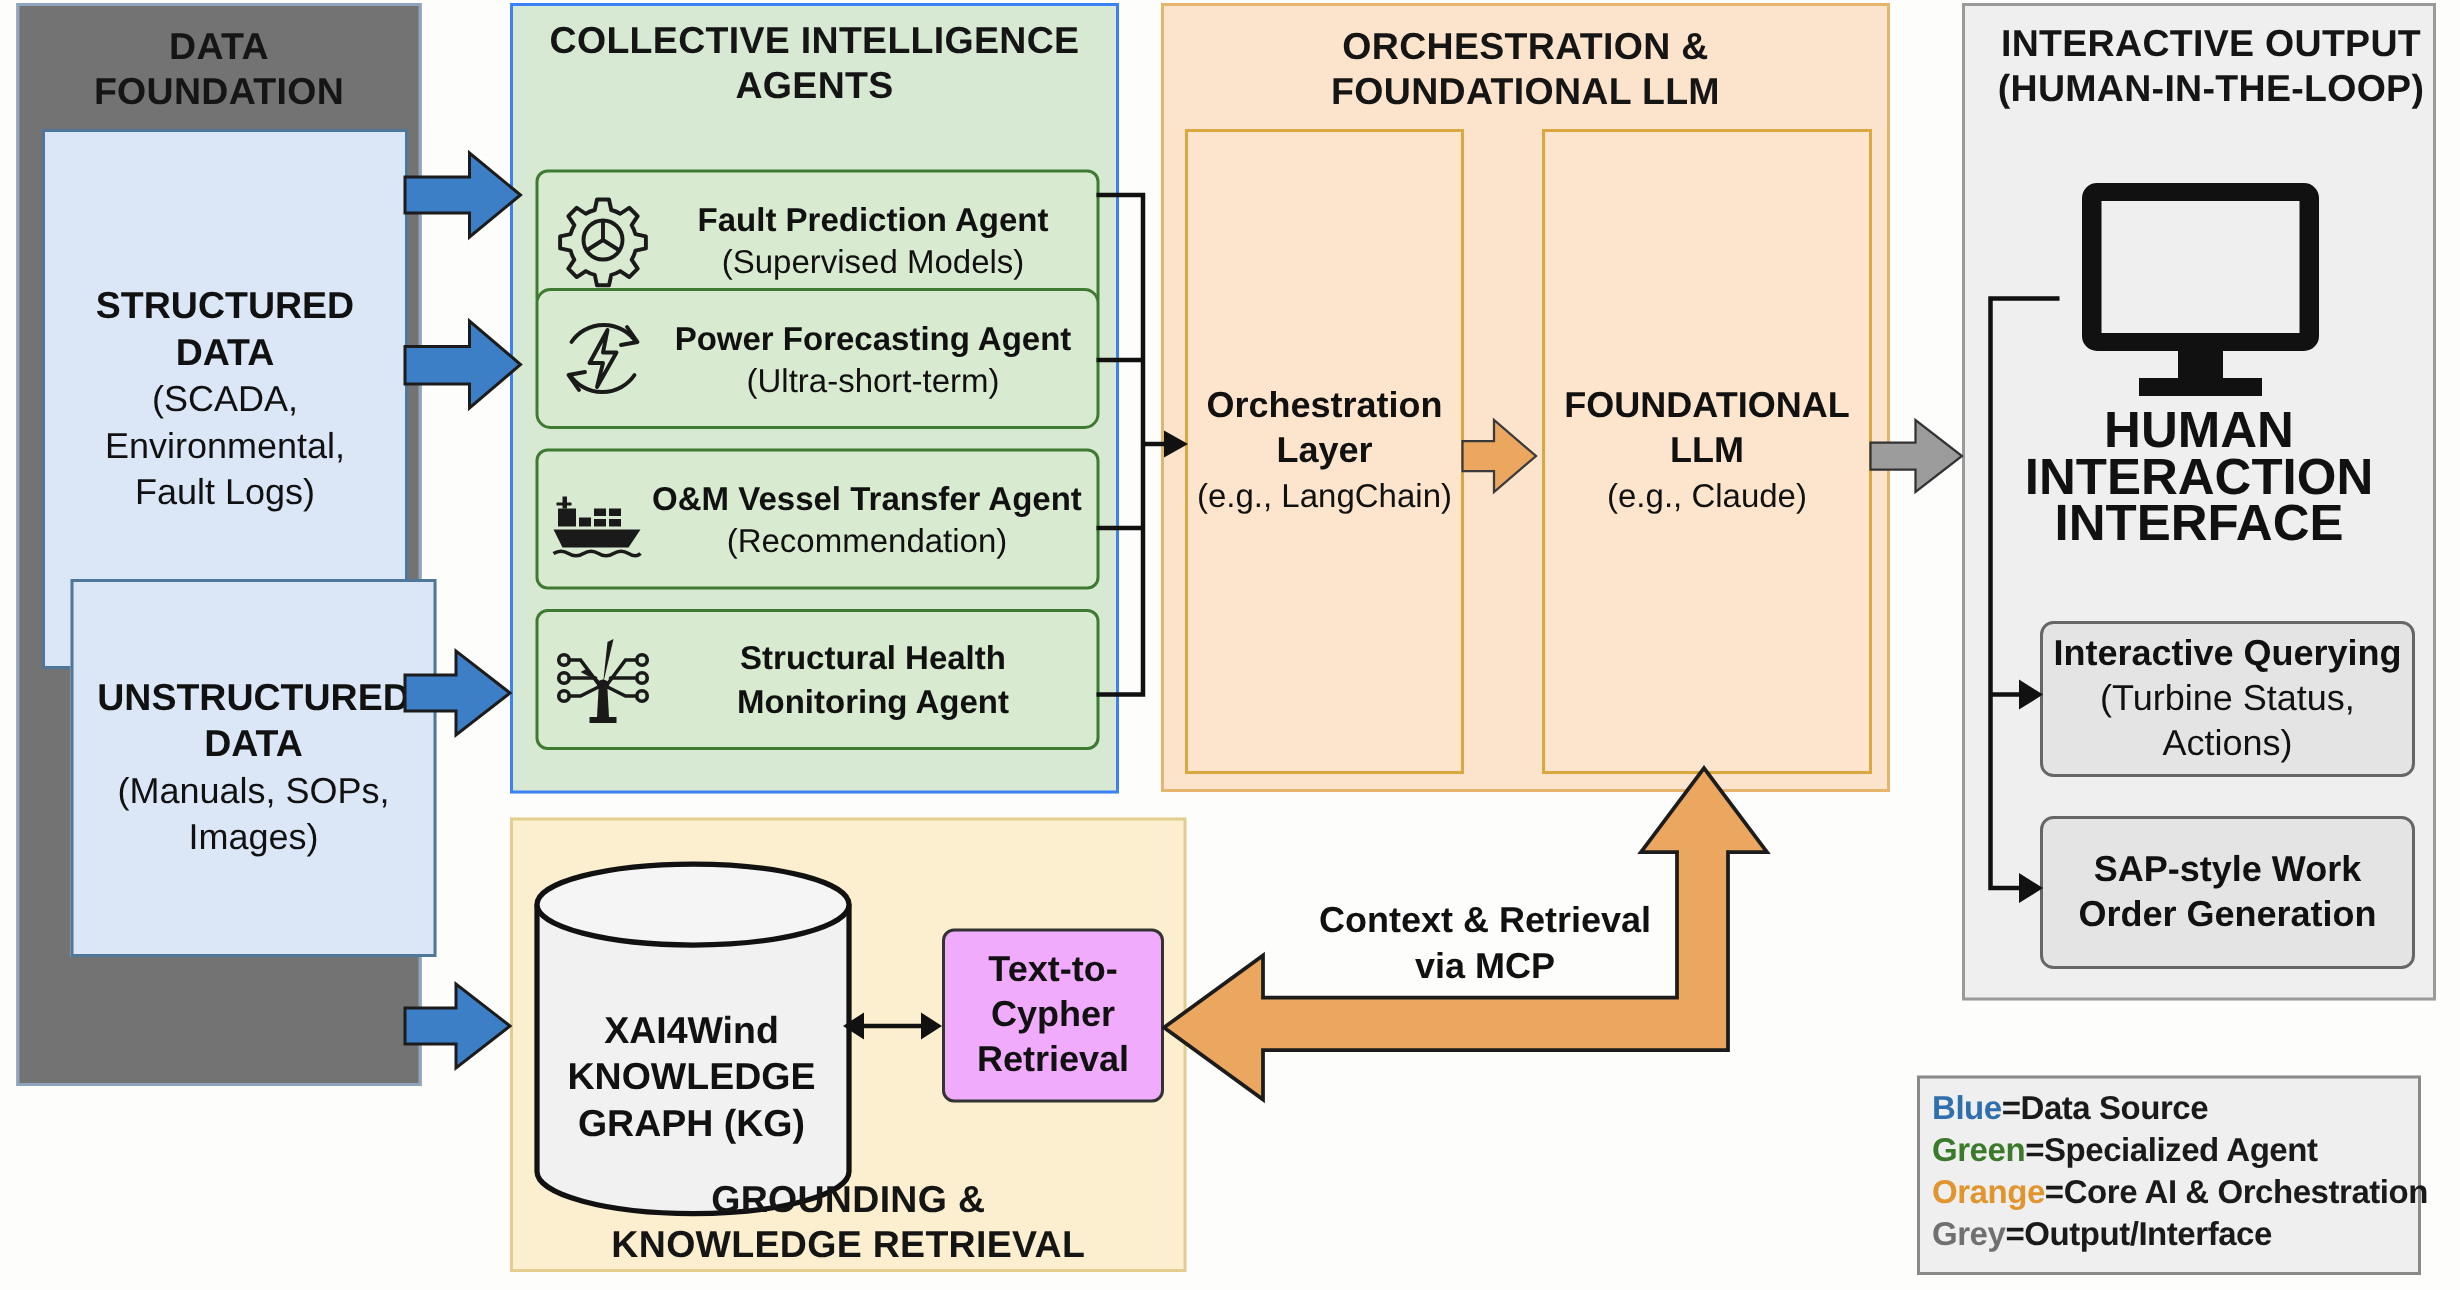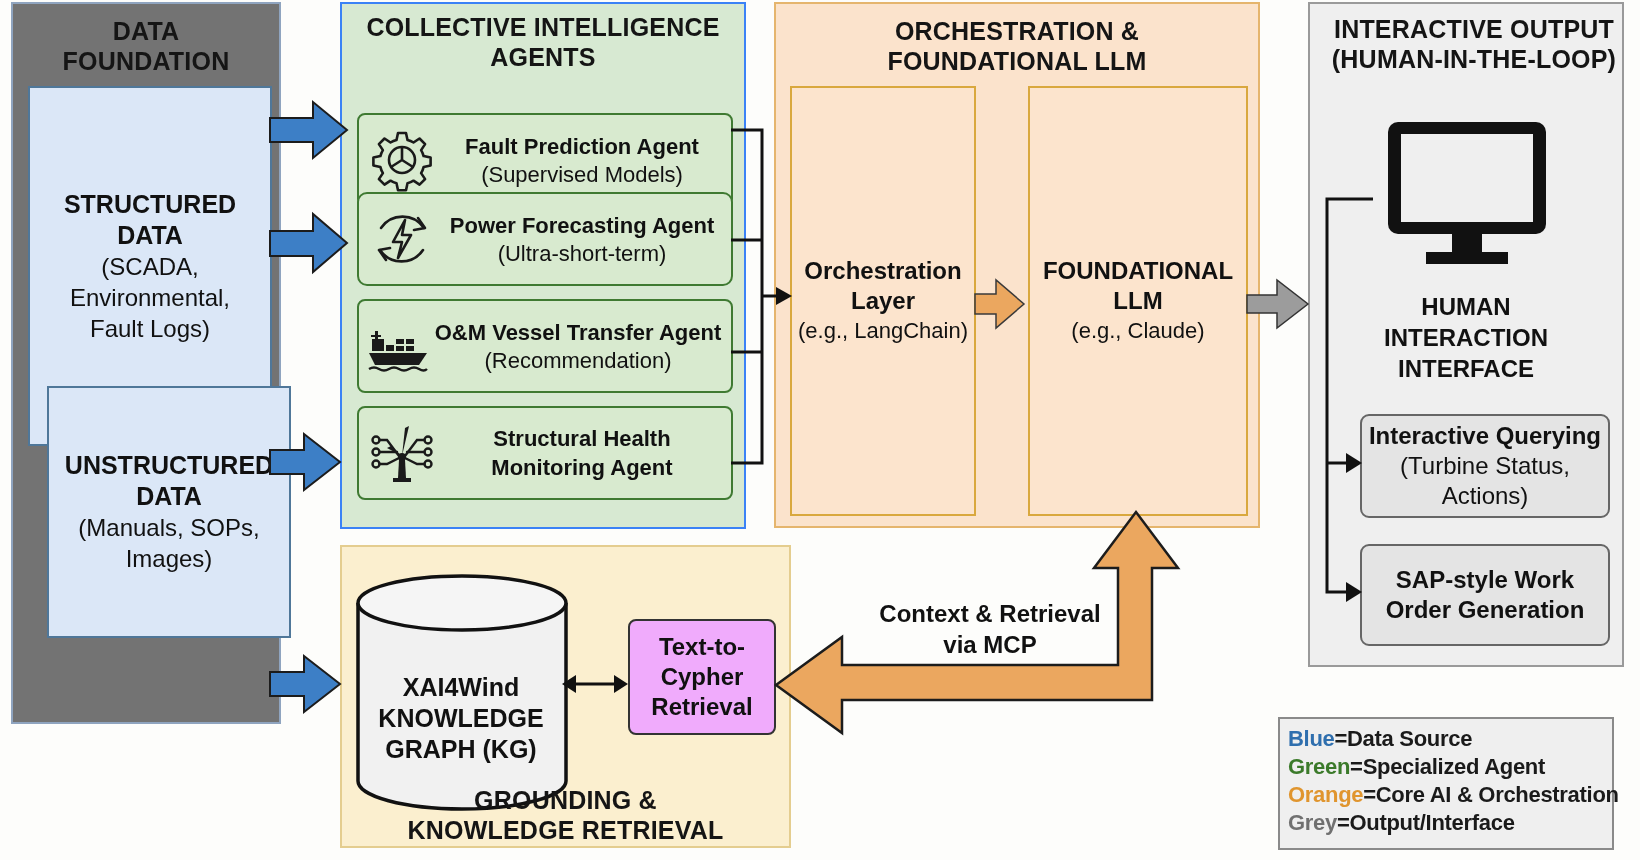--- a/index.html
+++ b/index.html
@@ -189,21 +189,21 @@
   <div class="panel-title" style="top:10px;margin-left:16px;">
     <div>INTERACTIVE OUTPUT</div>
     <div>(HUMAN-IN-THE-LOOP)</div>
   </div>
   <svg class="abs" style="left:72px; top:114px;" width="170" height="150" viewBox="0 0 170 150">
     <rect x="6" y="4" width="158" height="112" rx="10" fill="#111"></rect>
     <rect x="19" y="16" width="132" height="88" fill="#efefef"></rect>
     <rect x="70" y="116" width="30" height="22" fill="#111"></rect>
     <rect x="44" y="134" width="82" height="12" fill="#111"></rect>
   </svg>
-  <div class="abs center-text b" style="left:0; right:0; top:287px; font-size:24px; line-height:31px;">
+  <div class="abs center-text b" style="left:0; right:0; top:268px; font-size:34px; line-height:31px;">
     <div>HUMAN</div>
     <div>INTERACTION</div>
     <div>INTERFACE</div>
   </div>
   <div class="out-box" style="top:410px; height:104px;">
     <div class="h">Interactive Querying</div>
     <div class="s">(Turbine Status,</div>
     <div class="s">Actions)</div>
   </div>
   <div class="out-box" style="top:540px; height:102px;">

